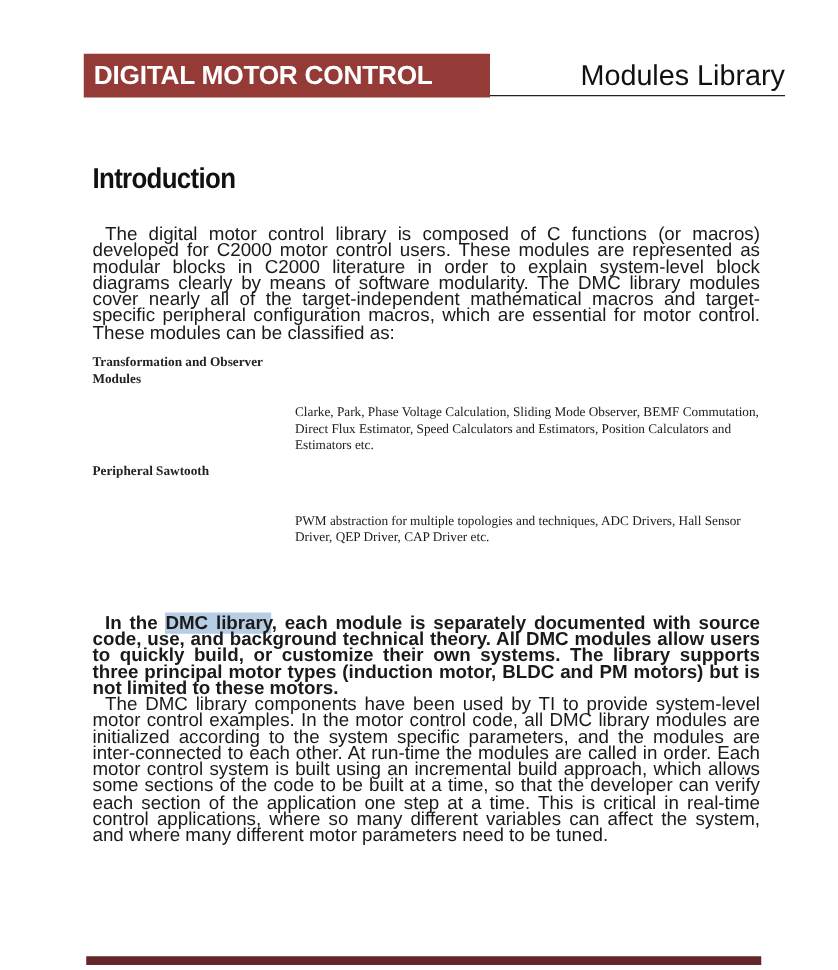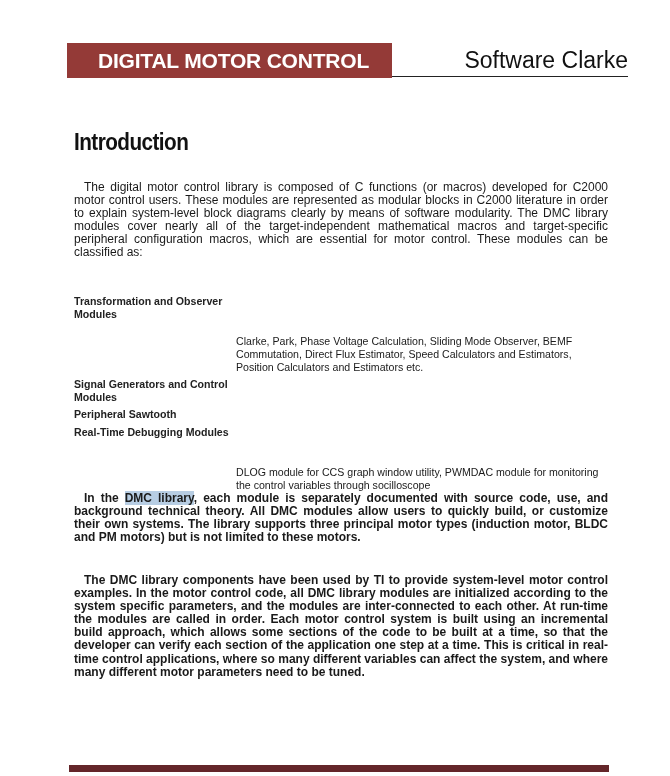--- a/index.html
+++ b/index.html
@@ -4,21 +4,21 @@
   <style>
     * { margin: 0; padding: 0; box-sizing: border-box; }
     html, body { width: 670px; height: 776px; background: #ffffff; overflow: hidden; }
     body { position: relative; font-family: "Liberation Sans", sans-serif; color: #1a1a1a; }
 
     .header { position: absolute; left: 67px; top: 43px; width: 561px; height: 36px; }
     .header-band {
       position: absolute; left: 0; top: 0; width: 325px; height: 35px;
       background: #943a37; color: #ffffff;
       font-family: "Liberation Sans", sans-serif; font-weight: bold;
-      font-size: 21px; line-height: 35px; text-align: center;
+      font-size: 21px; line-height: 35px; 
       letter-spacing: -0.2px; padding-left: 8px;
     }
     .header-subtitle {
       position: absolute; right: 0; top: 0; height: 34px;
       font-size: 23px; line-height: 34px; color: #111;
       font-family: "Liberation Sans", sans-serif;
     }
     .header-rule {
       position: absolute; left: 325px; top: 33px; width: 236px; height: 1px;
       background: #222;
@@ -26,67 +26,63 @@
 
     .page-title {
       position: absolute; left: 74px; top: 129px;
       font-family: "Liberation Sans", sans-serif; font-weight: bold;
       font-size: 23px; letter-spacing: -0.6px; color: #111;
       transform: scaleX(0.9); transform-origin: left;
     }
 
     .para {
       position: absolute; left: 74px; width: 534px;
-      font-size: 12px; line-height: 13.1px; text-align: justify;
+      font-size: 15px; line-height: 13.1px; text-align: justify;
       color: #1a1a1a;
     }
     .para .indent { display: inline-block; width: 10px; }
     .p1 { top: 181px; }
     .p2 { top: 492px; font-weight: bold; }
-    .p3 { top: 574px; font-weight: bold; }
+    .p3 { top: 557px; }
 
     .highlight { background: #b7cde3; }
 
-    .modules { position: absolute; left: 74px; top: 295px; width: 534px; }
+    .modules { position: absolute; left: 74px; top: 284px; width: 534px; font-family: Liberation Serif, serif; }
     .module-row { display: flex; font-size: 10.6px; line-height: 13.1px; margin-bottom: 4px; }
     .module-name { width: 162px; font-weight: bold; color: #222; }
     .module-desc { flex: 1; color: #1a1a1a; margin-top: 40px; }
 
     .footer-bar {
       position: absolute; left: 69px; top: 765px; width: 540px; height: 7px;
       background: #64262a;
     }
   </style>
 </head>
 <body>
 
 <div class="header">
   <div class="header-band">DIGITAL MOTOR CONTROL</div>
-  <div class="header-subtitle">Software Clarke</div>
+  <div class="header-subtitle">Modules Library</div>
   <div class="header-rule"></div>
 </div>
 
 <h1 class="page-title">Introduction</h1>
 
 <p class="para p1"><span class="indent"></span><span>The digital motor control library is composed of C functions (or macros) developed for C2000 motor control users. These modules are represented as modular blocks in C2000 literature in order to explain system-level block diagrams clearly by means of software modularity. The DMC library modules cover nearly all of the target-independent mathematical macros and target-specific peripheral configuration macros, which are essential for motor control. These modules can be classified as:</span></p>
 
 <div class="modules">
   <div class="module-row">
     <div class="module-name">Transformation and Observer Modules</div>
     <div class="module-desc">Clarke, Park, Phase Voltage Calculation, Sliding Mode Observer, BEMF Commutation, Direct Flux Estimator, Speed Calculators and Estimators, Position Calculators and Estimators etc.</div>
   </div>
   <div class="module-row">
-    <div class="module-name">Signal Generators and Control Modules</div>
   </div>
   <div class="module-row">
     <div class="module-name">Peripheral Sawtooth</div>
-  </div>
-  <div class="module-row">
-    <div class="module-name">Real-Time Debugging Modules</div>
-    <div class="module-desc">DLOG module for CCS graph window utility, PWMDAC module for monitoring the control variables through socilloscope</div>
+    <div class="module-desc">PWM abstraction for multiple topologies and techniques, ADC Drivers, Hall Sensor Driver, QEP Driver, CAP Driver etc.</div>
   </div>
 </div>
 
 <p class="para p2"><span class="indent"></span><span>In the </span><span class="highlight">DMC library</span><span>, each module is separately documented with source code, use, and background technical theory. All DMC modules allow users to quickly build, or customize their own systems. The library supports three principal motor types (induction motor, BLDC and PM motors) but is not limited to these motors.</span></p>
 
 <p class="para p3"><span class="indent"></span><span>The DMC library components have been used by TI to provide system-level motor control examples. In the motor control code, all DMC library modules are initialized according to the system specific parameters, and the modules are inter-connected to each other. At run-time the modules are called in order. Each motor control system is built using an incremental build approach, which allows some sections of the code to be built at a time, so that the developer can verify each section of the application one step at a time. This is critical in real-time control applications, where so many different variables can affect the system, and where many different motor parameters need to be tuned.</span></p>
 
 <div class="footer-bar"></div>
 
 </body></html>

